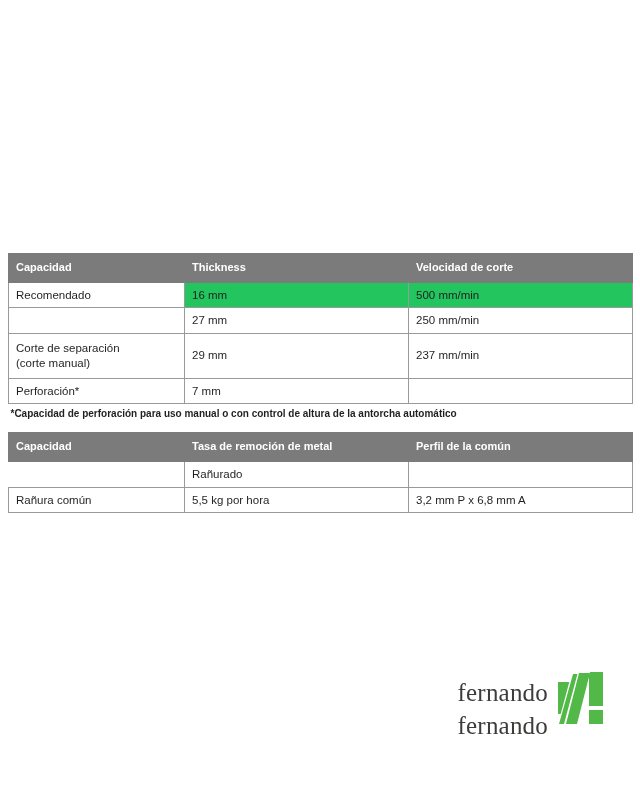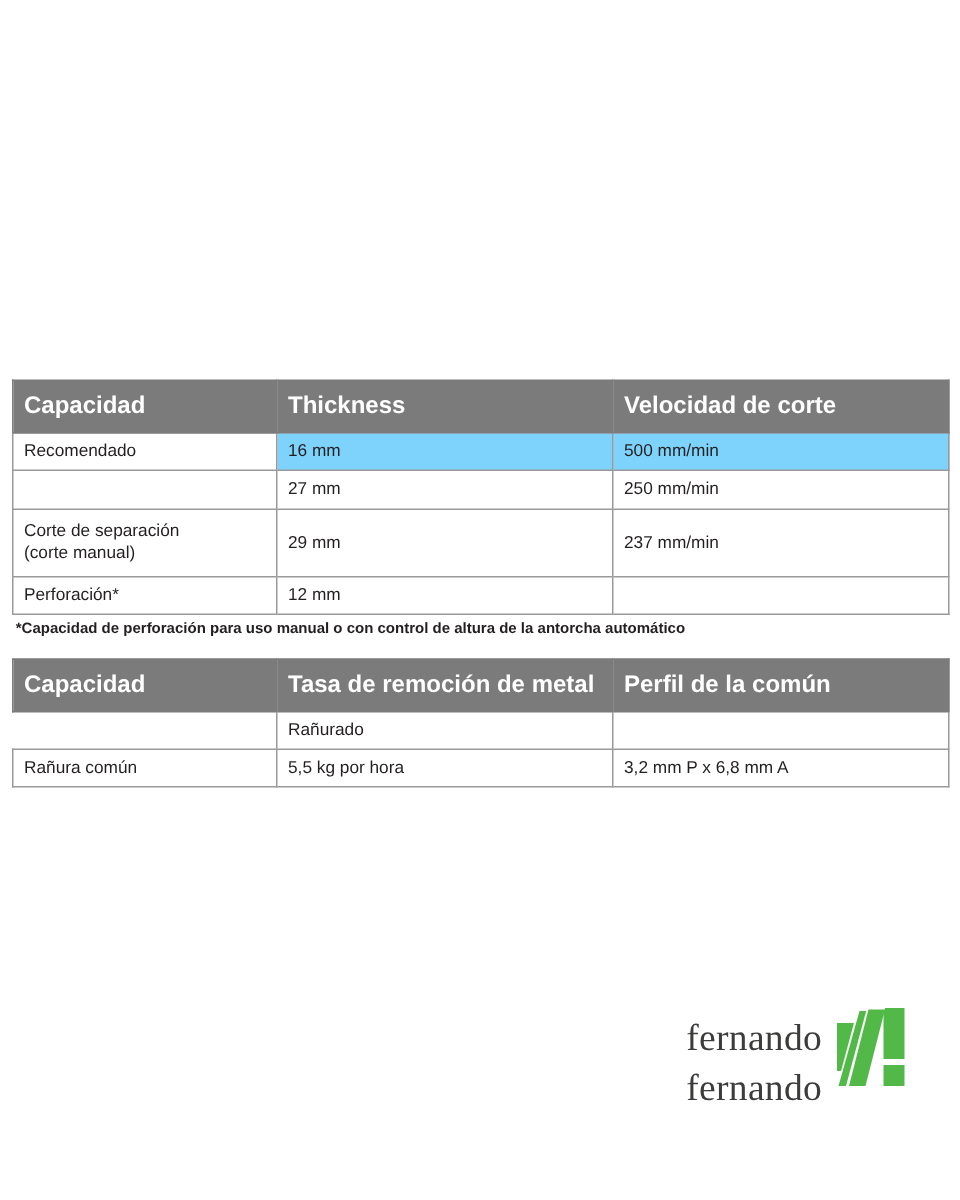--- a/index.html
+++ b/index.html
@@ -47,34 +47,34 @@
 
   .col-a { width: 176px; }
   .col-b { width: 224px; }
   .col-c { width: 224px; }
 
   tr.header-row td {
     background: #7b7b7b;
     color: #ffffff;
     font-weight: bold;
     border: 1px solid #7b7b7b;
-    font-size: 16px;
+    font-size: 11px;
     padding-top: 7px;
     padding-bottom: 7px;
   }
 
   tr.subhead td.sub-label {
     border-left: none;
     border-right: none;
     border-top: none;
     border-bottom: none;
   }
 
   td.highlight {
-    background: #7dd3fc;
+    background: #22c55e;
   }
 
   td.tall {
     height: 34px;
   }
 
   tr.note-row td {
     border-left: none;
     border-right: none;
     border-top: 1px solid #9a9a9a;
@@ -146,21 +146,21 @@
           <td>250 mm/min</td>
         </tr>
         <tr>
           <td class="tall"><span style="white-space:pre-line">Corte de separación
 (corte manual)</span></td>
           <td class="tall">29 mm</td>
           <td class="tall">237 mm/min</td>
         </tr>
         <tr>
           <td>Perforación*</td>
-          <td>12 mm</td>
+          <td>7 mm</td>
           <td></td>
         </tr>
         <tr class="note-row">
           <td colspan="3">*Capacidad de perforación para uso manual o con control de altura de la antorcha automático</td>
         </tr>
       </tbody>
     </table>
 
     <div class="gap"></div>
 

